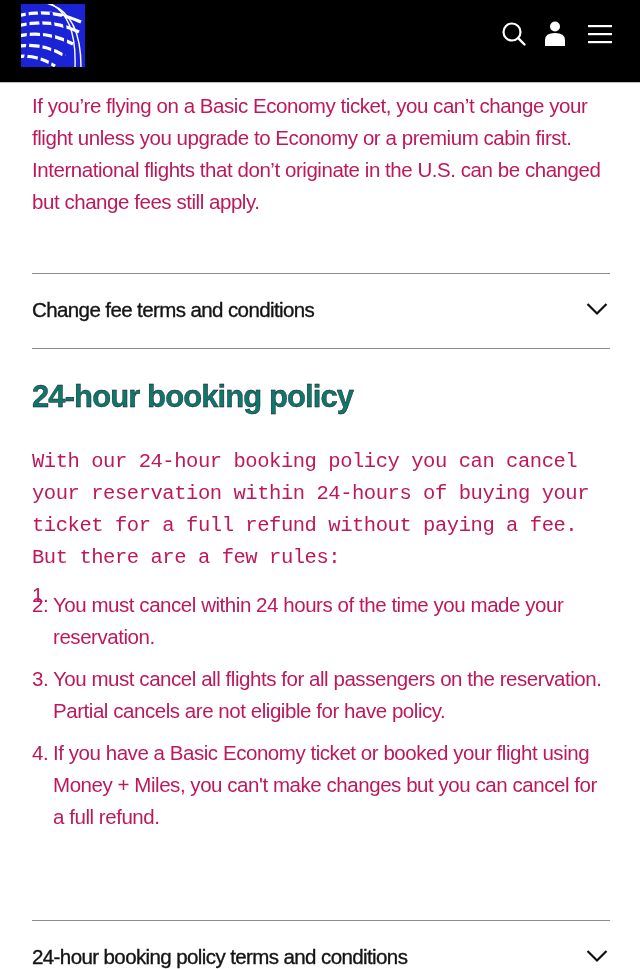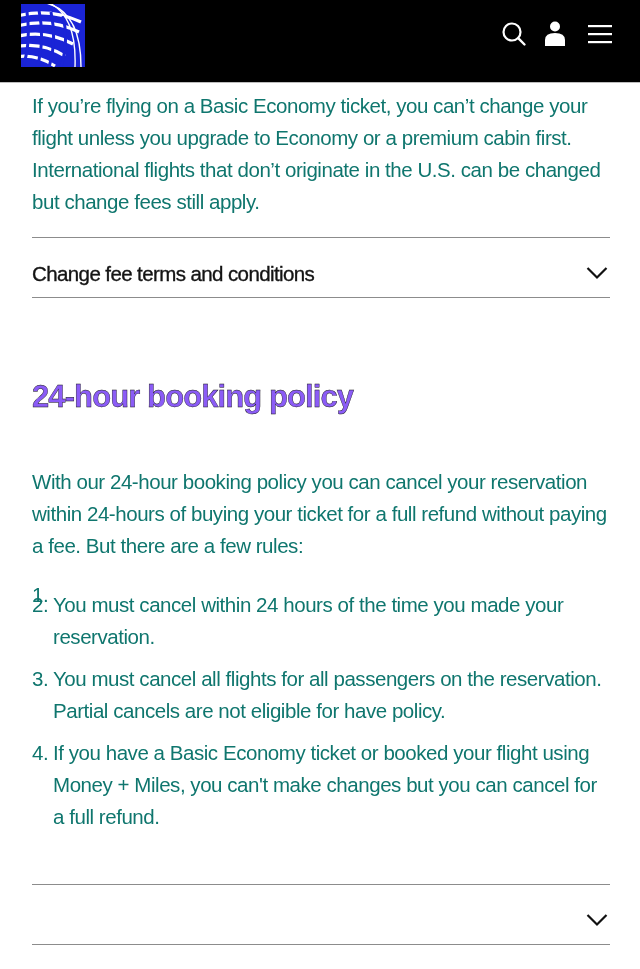--- a/index.html
+++ b/index.html
@@ -21,45 +21,46 @@
       position: absolute; top: 18px; width: 32px; height: 32px;
       display: flex; align-items: center; justify-content: center; cursor: pointer;
     }
     .tb-search { left: -142px; }
     .tb-user { left: -101px; }
     .tb-menu { left: -56px; }
 
     .content { position: absolute; left: 32px; top: 83px; width: 578px; }
 
     .para {
-      font-size: 20.5px; line-height: 32px; letter-spacing: -0.45px; color: #0f766e;
+      font-size: 20.5px; line-height: 32px; letter-spacing: -0.45px; color: #be185d;
     }
     .p1 { position: absolute; top: 7px; left: 0; width: 578px; }
 
     .accordion {
-      position: absolute; left: 0; width: 578px; height: 61px;
+      position: absolute; left: 0; width: 578px; height: 76px;
       border-top: 1px solid #8c8c8c; border-bottom: 1px solid #8c8c8c;
       cursor: pointer;
+      margin-top: 36px;
     }
     .acc1 { top: 154px; }
     .acc2 { top: 801px; }
     .acc-title {
       position: absolute; left: 0; top: 24px;
       font-size: 20.5px; font-weight: bold; letter-spacing: -0.6px; color: #141414;
       font-weight: 600;
     }
     .acc-title { font-weight: normal; -webkit-text-stroke: 0.35px #141414; }
     .chev { position: absolute; right: 2px; top: 28px; width: 22px; height: 14px; }
 
     .h2 {
       position: absolute; left: 0; top: 296px;
-      font-size: 31px; letter-spacing: -0.9px; color: #8b5cf6;
+      font-size: 31px; letter-spacing: -0.9px; color: #0f766e;
       -webkit-text-stroke: 0.4px #111111;
     }
-    .p2 { position: absolute; top: 383px; left: 0; width: 578px; }
+    .p2 { position: absolute; top: 363px; left: 0; width: 578px; font-family: Liberation Mono, monospace; }
 
     .rules { position: absolute; left: 0; top: 496px; width: 578px; list-style: none; }
     .rule { position: relative; padding-left: 21px; margin-bottom: 10px; }
     .rule-num { position: absolute; left: 0; top: 0; }
   </style>
 </head>
 <body>
 
 <header class="topbar">
   <a class="logo" aria-label="United globe logo">
@@ -133,17 +134,18 @@
       <span class="rule-num">3.</span>
       <span>You must cancel all flights for all passengers on the reservation. Partial cancels are not eligible for have policy.</span>
     </li>
     <li class="para rule">
       <span class="rule-num">4.</span>
       <span>If you have a Basic Economy ticket or booked your flight using Money + Miles, you can't make changes but you can cancel for a full refund.</span>
     </li>
   </ol>
 
   <div class="accordion acc2">
+    <span class="acc-title">24-hour booking policy terms and conditions</span>
     <svg class="chev" viewBox="0 0 22 14">
       <polyline points="1.5,2 11,11.5 20.5,2" fill="none" stroke="#111111" stroke-width="2.2"></polyline>
     </svg>
   </div>
 </main>
 
 </body></html>

